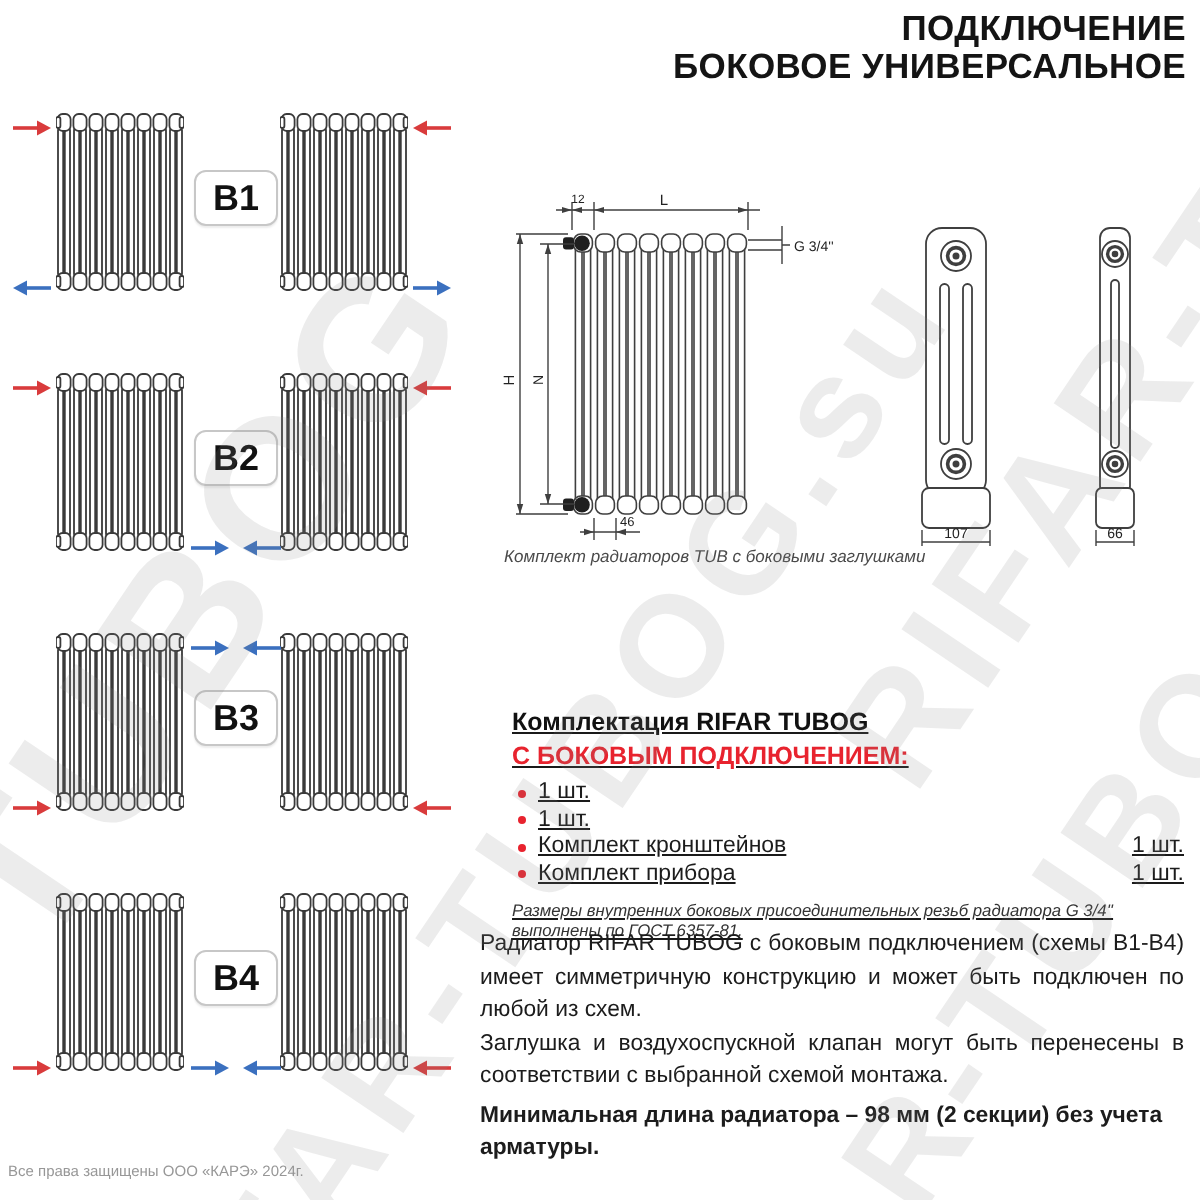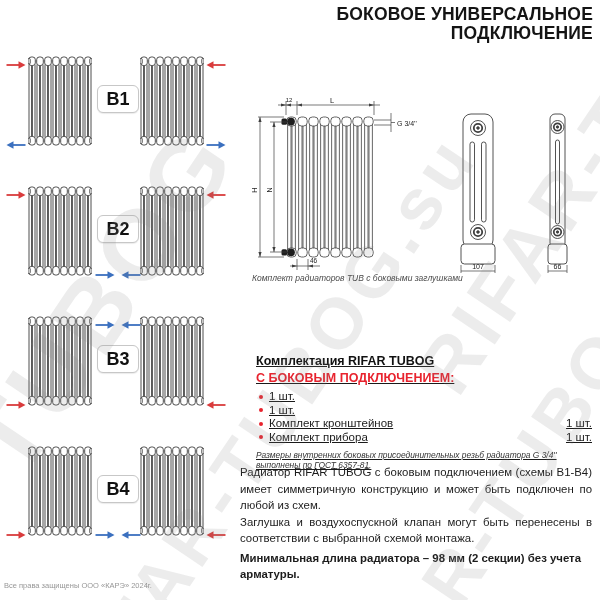--- a/index.html
+++ b/index.html
@@ -56,22 +56,22 @@
   .description p.bold{font-weight:bold;margin-top:3px;text-align:left;}
 
   .footer{position:absolute;left:4px;top:581px;font-size:7.5px;color:#979797;z-index:2;}
 </style>
 </head>
 <body>
 
 <div class="page">
 
   <header class="title">
+    <div>ПОДКЛЮЧЕНИЕ</div>
     <div>БОКОВОЕ УНИВЕРСАЛЬНОЕ</div>
-    <div>ПОДКЛЮЧЕНИЕ</div>
   </header>
 
   <div id="schemes">
       <div class="scheme-row" style="top: 46px;">
         <div class="radiator rad-left"><svg viewBox="0 0 64 90" width="64" height="90" fill="#fff" stroke="#3a3a3a" stroke-width="0.9">
             <rect x="1" y="8" width="2.6" height="74" rx="1.3"></rect>
             <rect x="4.4" y="8" width="2.6" height="74" rx="1.3"></rect>
             <rect x="0.7" y="1" width="6.6" height="8.5" rx="2.6"></rect>
             <rect x="0.7" y="80.5" width="6.6" height="8.5" rx="2.6"></rect>
             <rect x="9" y="8" width="2.6" height="74" rx="1.3"></rect>

